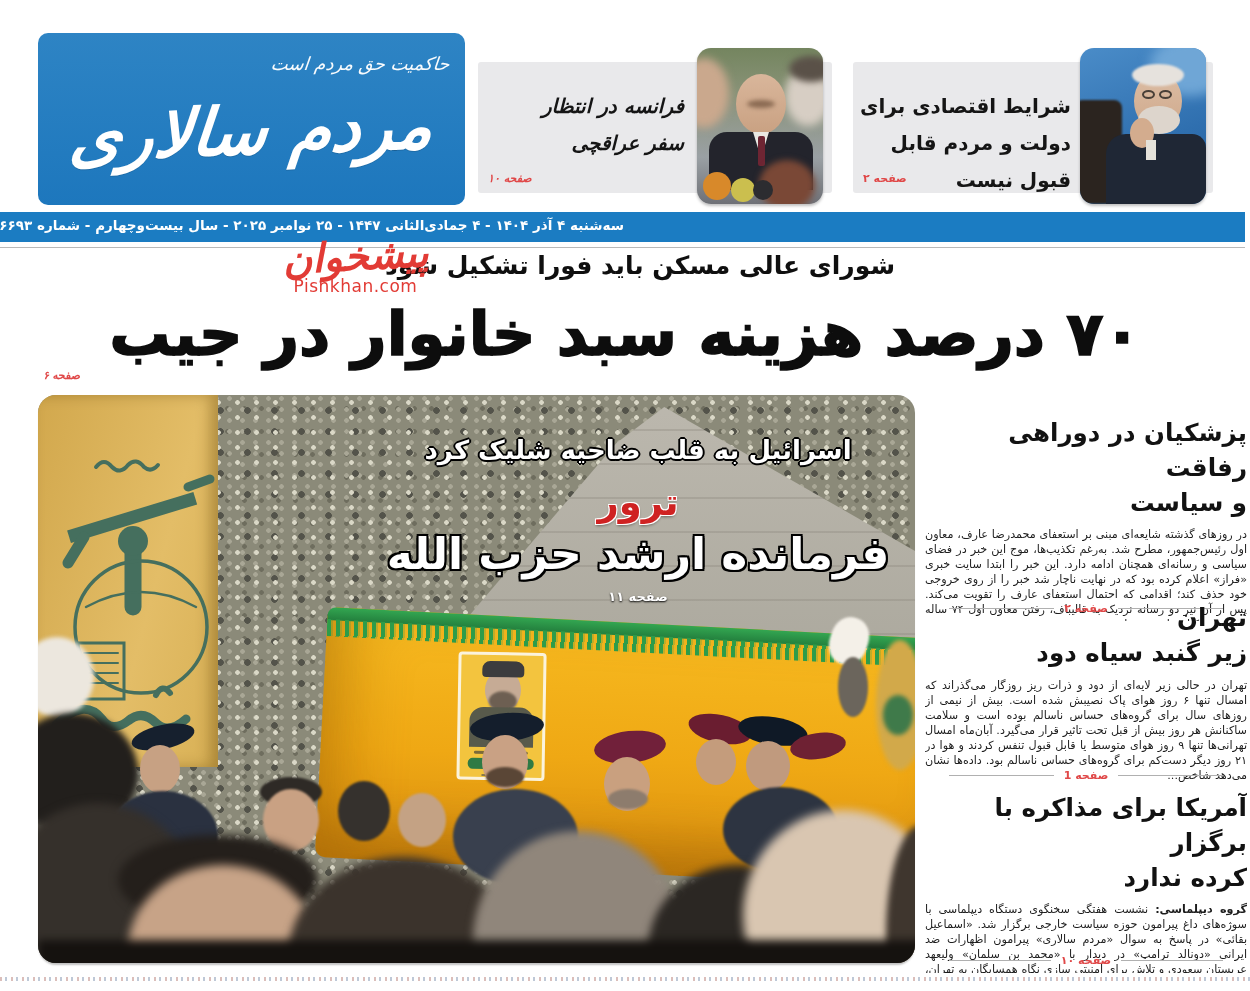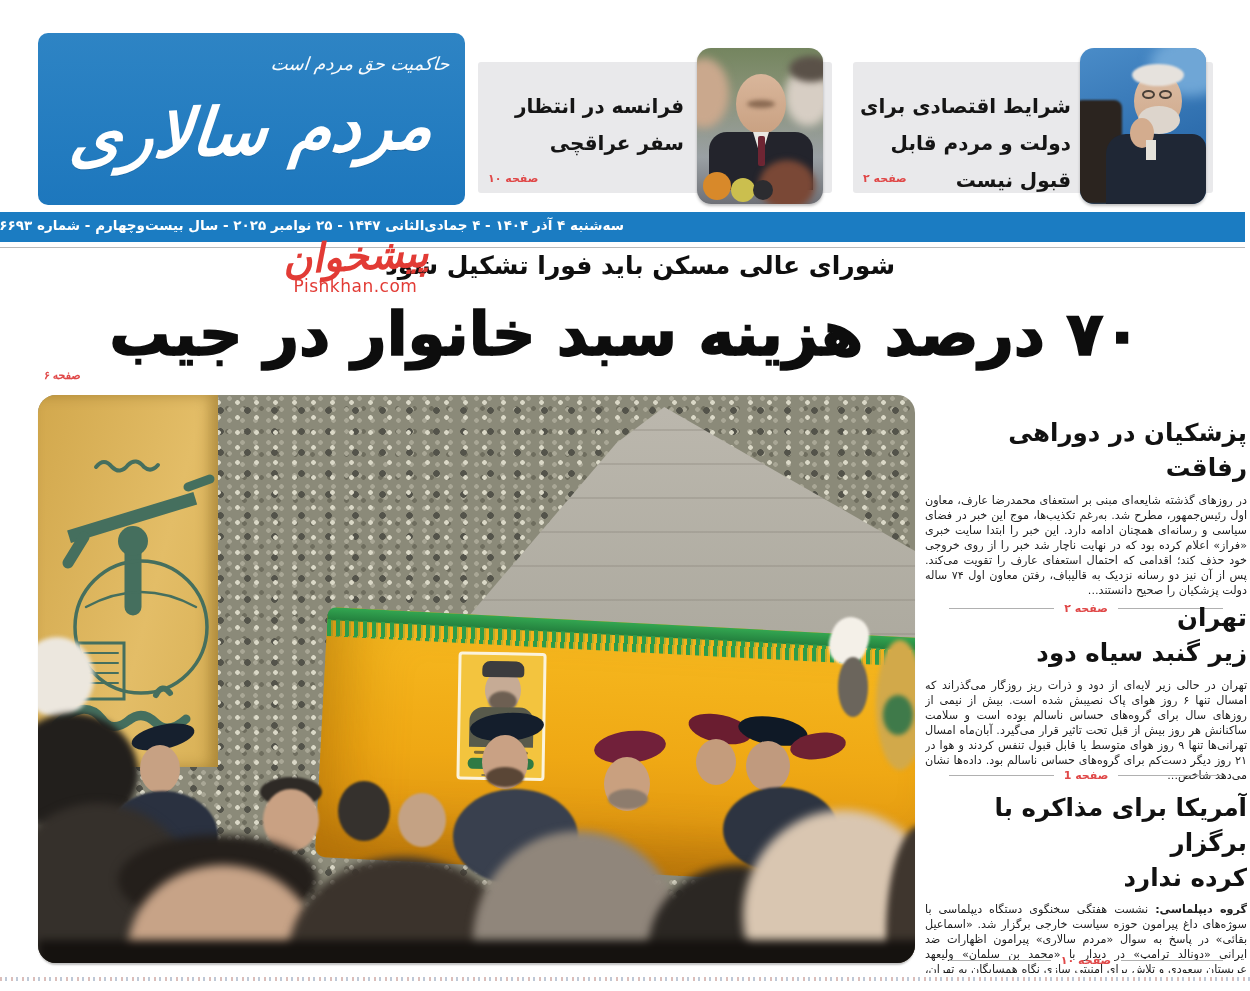--- a/index.html
+++ b/index.html
@@ -151,21 +151,21 @@
 </head>
 <body>
 
 <div class="page">
 
   <div class="abs masthead">
     <div class="tagline">حاکمیت حق مردم است</div>
     <div class="logo-title">مردم سالاری</div>
   </div>
 
-  <div class="abs teaser-box" style="left:478px; top:62px; width:354px; height:131px;">
+  <div class="abs teaser-box" style="left:478px; top:62px; width:354px; height:131px;font-style:italic;">
     <div class="teaser-text" style="right:148px;">
       <div>فرانسه در انتظار</div>
       <div>سفر عراقچی</div>
     </div>
     <div class="page-tag">صفحه ۱۰</div>
   </div>
   <div class="abs teaser-photo" style="left:697px; top:48px; width:126px; height:156px;">
     <div class="abs" style="inset:0; background:linear-gradient(180deg,#74855f 0%,#8a9379 30%,#9aa0a4 70%,#6e7076 100%);"></div>
     <div class="blob" style="left:-18px; top:10px; width:50px; height:70px; background:#caa88d; filter:blur(4px);"></div>
     <div class="blob" style="left:88px; top:18px; width:46px; height:60px; background:#d7cec4; filter:blur(4px);"></div>
@@ -245,20 +245,26 @@
         <div class="blob" style="left:24px; top:14px; width:36px; height:42px; background:#c6ab95;"></div>
         <div class="abs" style="left:21px; top:6px; width:42px; height:16px; background:#3c3c3e; border-radius:8px 8px 4px 4px;"></div>
         <div class="blob" style="left:28px; top:36px; width:28px; height:20px; background:#6d5f52; filter:blur(1px);"></div>
         <div class="abs" style="left:9px; top:52px; width:64px; height:40px; background:#585a4b; border-radius:14px 14px 0 0;"></div>
         <div class="abs" style="left:14px; top:96px; width:54px; height:3px; background:#7a6a3a; border-radius:2px;"></div>
         <div class="abs" style="left:8px; top:103px; width:66px; height:11px; background:#2f7a44; border-radius:5px;"></div>
         <div class="abs" style="left:22px; top:119px; width:38px; height:2px; background:#8a7a4a;"></div>
       </div>
     </div>
 
+    <div class="photo-textblock">
+      <div class="ph-kicker">اسرائیل به قلب ضاحیه شلیک کرد</div>
+      <div class="ph-red">ترور</div>
+      <div class="ph-title">فرمانده ارشد حزب الله</div>
+      <div class="ph-page">صفحه ۱۱</div>
+    </div>
 
     <div class="crowd" style="z-index:4;">
       <div class="blob" style="left:-18px; top:242px; width:74px; height:80px; background:#ece7de; filter:blur(2px);"></div>
       <div class="blob" style="left:-30px; top:318px; width:130px; height:120px; background:#221f1c; filter:blur(3px);"></div>
 
       <div class="blob" style="left:93px; top:330px; width:64px; height:24px; background:#16202e; transform:rotate(-12deg);"></div>
       <div class="blob" style="left:102px; top:350px; width:40px; height:48px; background:#c7a183; filter:blur(.4px);"></div>
       <div class="blob" style="left:70px; top:396px; width:110px; height:90px; background:#2a3140; filter:blur(1px);"></div>
 
       <div class="blob" style="left:432px; top:318px; width:74px; height:28px; background:#141e2c; transform:rotate(-4deg);"></div>
@@ -300,20 +306,21 @@
       <div class="blob" style="left:705px; top:415px; width:200px; height:210px; background:#d9c6b1; filter:blur(5px);"></div>
       <div class="blob" style="left:848px; top:430px; width:70px; height:220px; background:#3f362e; filter:blur(3px);"></div>
       <div class="abs" style="left:0; top:545px; width:900px; height:50px; background:#15120f; filter:blur(4px);"></div>
     </div>
   </div>
 
   <div class="abs rightcol">
 
     <div class="article" style="top:416px; height:205px;">
       <div class="t">پزشکیان در دوراهی رفاقت</div>
+      <div class="t">و سیاست</div>
       <div class="body">در روزهای گذشته شایعه‌ای مبنی بر استعفای محمدرضا عارف، معاون اول رئیس‌جمهور، مطرح شد. به‌رغم تکذیب‌ها، موج این خبر در فضای سیاسی و رسانه‌ای همچنان ادامه دارد. این خبر را ابتدا سایت خبری «فراز» اعلام کرده بود که در نهایت ناچار شد خبر را از روی خروجی خود حذف کند؛ اقدامی که احتمال استعفای عارف را تقویت می‌کند. پس از آن نیز دو رسانه نزدیک به قالیباف، رفتن معاون اول ۷۴ ساله دولت پزشکیان را صحیح دانستند...</div>
       <div class="pagemark">
         <span class="ln"></span>
           <span class="pg">صفحه ۲</span>
           <span class="ln"></span>
       </div>
     </div>
 
     <div class="article" style="top:601px; height:187px;">
       <div class="t">تهران</div>

